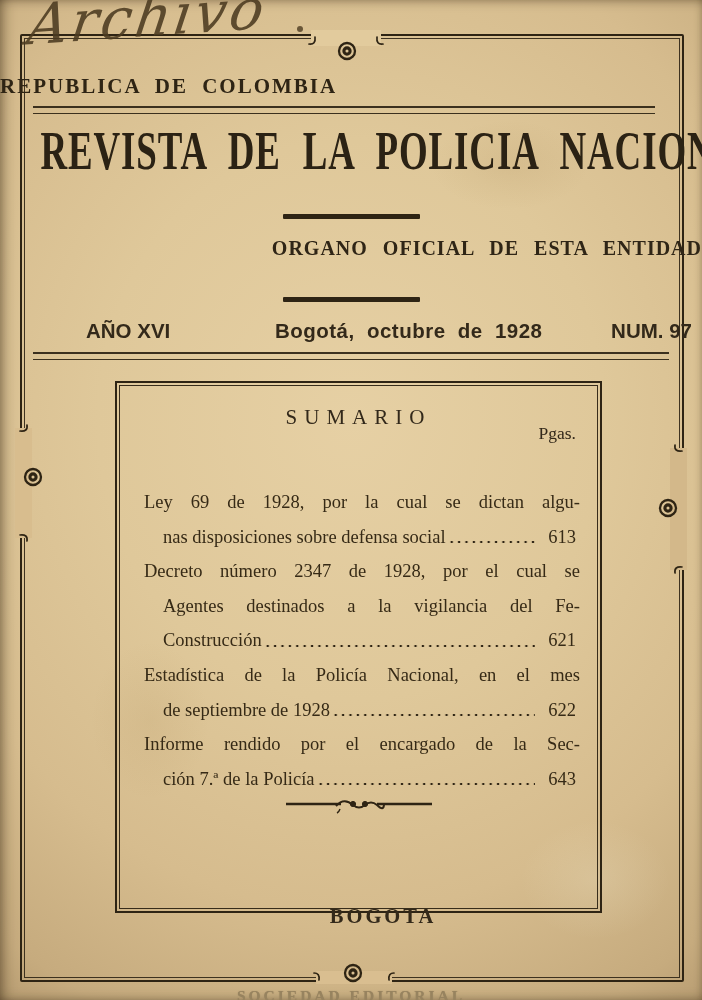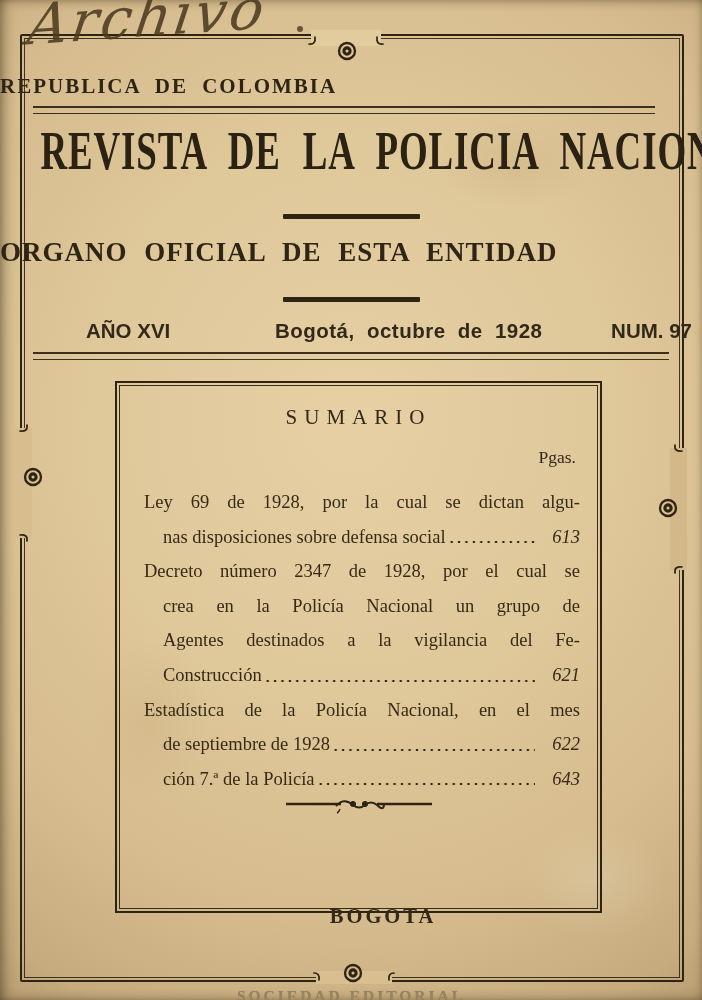--- a/index.html
+++ b/index.html
@@ -38,44 +38,44 @@
   .rule2x{position:absolute;height:5px;border-top:2px solid var(--ink,#2e2414);
     border-bottom:1px solid var(--ink,#2e2414);opacity:.92;}
   .rule-a{left:33px;top:106px;width:622px;}
   .rule-b{left:33px;top:352px;width:636px;}
   .masthead{position:absolute;left:0;top:128px;width:100%;text-align:center;white-space:nowrap;}
   .masthead .t{display:inline-block;font-weight:bold;font-size:41px;letter-spacing:1px;word-spacing:13px;
     transform:scale(.9,1.34);transform-origin:50% 60%;color:#2b2214;}
   .bar{position:absolute;left:283px;width:137px;height:5px;background:var(--ink,#2e2414);border-radius:1px;}
   .bar1{top:214px;}
   .bar2{top:297px;}
-  .organ{position:absolute;left:0;top:237px;width:100%;text-align:left;
-    font-weight:bold;font-size:27px;letter-spacing:1px;word-spacing:9px;color:#2f2516;}
+  .organ{position:absolute;left:0;top:237px;width:100%;text-align:right;
+    font-weight:bold;font-size:20px;letter-spacing:1px;word-spacing:9px;color:#2f2516;}
   .issue-row{position:absolute;left:0;top:319px;width:100%;box-sizing:border-box;
     padding:0 38px 0 58px;display:flex;justify-content:space-between;align-items:baseline;
     font-family:"Liberation Sans",sans-serif;font-weight:bold;font-size:20.5px;color:#33291a;margin-left:28px;}
   .issue-row .date{word-spacing:6px;letter-spacing:.5px;margin-left:36px;}
 
   
   .sbox{position:absolute;left:115px;top:381px;width:483px;height:528px;
     border:2px solid var(--ink,#2e2414);}
   .sbox-inner{position:absolute;inset:2px;border:1px solid var(--ink,#2e2414);opacity:.95;}
   .sumario{position:absolute;left:0;top:22px;width:100%;text-align:center;
     font-size:21px;letter-spacing:7px;color:#32281a;}
-  .pgas{position:absolute;right:24px;top:64px;font-size:17.5px;color:#32281a;}
+  .pgas{position:absolute;right:24px;top:40px;font-size:17.5px;color:#32281a;}
   .toc{position:absolute;left:27px;right:20px;top:98px;font-size:18.5px;color:#362a16;}
   .toc-line{line-height:26.6px;margin-top:8px;}
   .toc-line.fill{text-align:justify;text-align-last:justify;}
   .toc-line.indent{padding-left:19px;}
   .leader-row{display:flex;align-items:baseline;}
   .leader-row .t{white-space:nowrap;}
   .leader{flex:1;align-self:stretch;margin:0 9px 0 2px;
     background-image:radial-gradient(circle,var(--ink,#2e2414) 1.15px,transparent 1.55px);
     background-size:7.4px 6px;background-repeat:repeat-x;background-position:left calc(100% - 5px);}
-  .pg{width:36px;text-align:right;flex:none;font-style:italic;}
+  .pg{width:36px;text-align:center;flex:none;}
   .flourish{position:absolute;left:50%;top:412px;transform:translateX(-50%);}
   .flourish path,.flourish circle{stroke:var(--ink,#2e2414);}
 
   .city{position:absolute;left:0;top:905px;width:100%;text-align:center;
     font-weight:bold;font-size:20.5px;letter-spacing:3px;color:#33291a;padding-left:32px;}
   .imprint{position:absolute;left:0;top:987px;width:100%;text-align:center;
     font-size:15.5px;font-weight:bold;letter-spacing:3px;color:#97835f;
     text-shadow:0 0 1px rgba(151,131,95,.8);}
 
   
@@ -160,33 +160,33 @@
     <div class="sumario">SUMARIO</div>
     <div class="pgas">Pgas.</div>
     <div class="toc">
         <div class="toc-line fill">Ley 69 de 1928, por la cual se dictan algu-</div>
         <div class="toc-line indent leader-row">
           <span class="t">nas disposiciones sobre defensa social</span>
           <span class="leader"></span>
           <span class="pg">613</span>
         </div>
         <div class="toc-line fill">Decreto número 2347 de 1928, por el cual se</div>
-        <div class="toc-line indent fill">crea en la Policía Nacional un grupo de</div>
         <div class="toc-line indent fill">Agentes destinados a la vigilancia del Fe-</div>
         <div class="toc-line indent leader-row">
           <span class="t">Construcción</span>
           <span class="leader"></span>
           <span class="pg">621</span>
         </div>
         <div class="toc-line fill">Estadística de la Policía Nacional, en el mes</div>
         <div class="toc-line indent leader-row">
           <span class="t">de septiembre de 1928</span>
           <span class="leader"></span>
           <span class="pg">622</span>
         </div>
+        <div class="toc-line fill">Informe rendido por el encargado de la Sec-</div>
         <div class="toc-line indent leader-row">
           <span class="t">ción 7.ª de la Policía</span>
           <span class="leader"></span>
           <span class="pg">643</span>
         </div>
       </div>
     <svg class="flourish" width="150" height="20" viewBox="0 0 150 20">
       <path d="M2 9 H57" stroke-width="2.6" fill="none"></path>
       <path d="M93 9 H148" stroke-width="2.6" fill="none"></path>
       <path d="M52 11 q8 -9 17 -1 q6 5 12 0 q6 -5 12 0 q7 7 7 -1" stroke-width="2" fill="none"></path>

